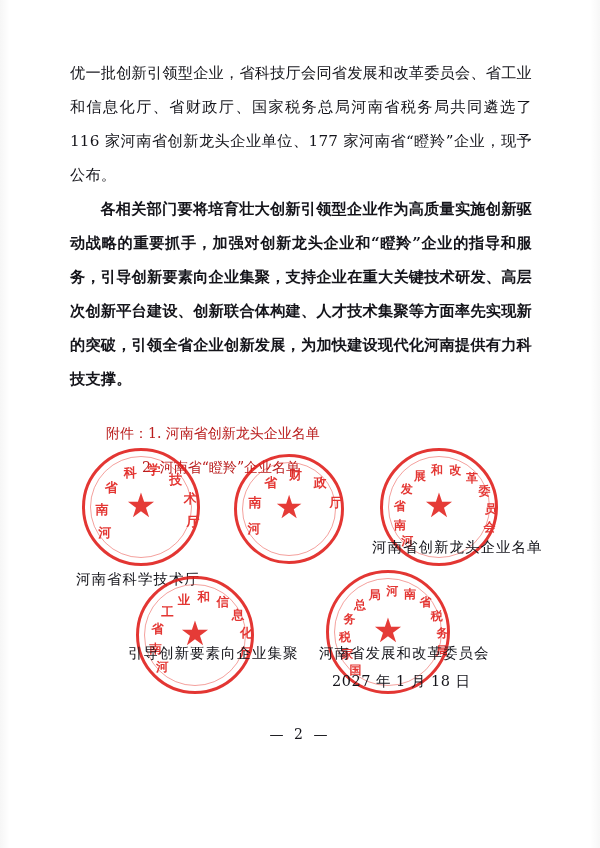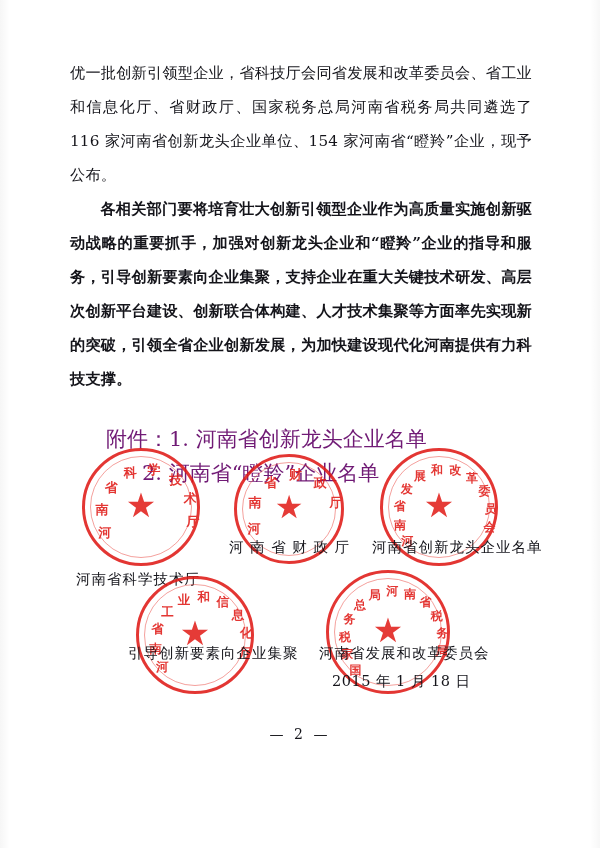--- a/index.html
+++ b/index.html
@@ -40,25 +40,25 @@
     font-family: "DejaVu Serif", "Liberation Serif", serif;
     font-size: 15.2px;
     line-height: 34px;
     color: #14141a;
     text-align: justify;
     text-justify: inter-ideograph;
     letter-spacing: 0.2px;
   }
   p.indent2 { text-indent: 2em; font-weight: bold; }
   .attach-block {
-    margin-top: 26px;
-    font-family: "DejaVu Serif", "Liberation Serif", serif;
-    font-size: 21px;
+    margin-top: 20px;
+    font-family: "DejaVu Serif", "Liberation Serif", serif;
+    font-size: 14px;
     line-height: 34px;
-    color: #701a75;
+    color: #b91c1c;
   }
   .attach-line-1 { padding-left: 36px; }
   .attach-line-2 { padding-left: 72px; }
 
   
   .seals {
     position: absolute;
     left: 70px;
     top: 448px;
     width: 462px;
@@ -130,21 +130,21 @@
     letter-spacing: 3px;
   }
 </style>
 </head>
 <body>
 
 <div class="page">
   <div class="paper-edge"></div>
 
   <div class="content">
-    <p class="body-text">优一批创新引领型企业，省科技厅会同省发展和改革委员会、省工业和信息化厅、省财政厅、国家税务总局河南省税务局共同遴选了 116 家河南省创新龙头企业单位、154 家河南省“瞪羚”企业，现予公布。</p>
+    <p class="body-text">优一批创新引领型企业，省科技厅会同省发展和改革委员会、省工业和信息化厅、省财政厅、国家税务总局河南省税务局共同遴选了 116 家河南省创新龙头企业单位、177 家河南省“瞪羚”企业，现予公布。</p>
     <p class="body-text indent2">各相关部门要将培育壮大创新引领型企业作为高质量实施创新驱动战略的重要抓手，加强对创新龙头企业和“瞪羚”企业的指导和服务，引导创新要素向企业集聚，支持企业在重大关键技术研发、高层次创新平台建设、创新联合体构建、人才技术集聚等方面率先实现新的突破，引领全省企业创新发展，为加快建设现代化河南提供有力科技支撑。</p>
 
     <div class="attach-block">
       <div class="attach-line-1">
         <span>附件：</span><span>1. 河南省创新龙头企业名单</span>
       </div>
       <div class="attach-line-2">2. 河南省“瞪羚”企业名单</div>
     </div>
   </div>
 
@@ -171,21 +171,20 @@
       <div class="arc-text">
         <span style="transform: rotate(-105deg) translate(0,-43px) rotate(105deg); font-size:13px;">河</span>
         <span style="transform: rotate(-70deg) translate(0,-43px) rotate(70deg); font-size:13px;">南</span>
         <span style="transform: rotate(-35deg) translate(0,-43px) rotate(35deg); font-size:13px;">省</span>
         <span style="transform: rotate(0deg) translate(0,-43px) rotate(0deg); font-size:13px;">财</span>
         <span style="transform: rotate(35deg) translate(0,-43px) rotate(-35deg); font-size:13px;">政</span>
         <span style="transform: rotate(70deg) translate(0,-43px) rotate(-70deg); font-size:13px;">厅</span>
       </div>
       <div class="star-glyph" style="font-size:32px;">★</div>
     </div>
-    <div class="sig-label" style="left:159px; top:90px;">河 南 省 财 政 厅</div>
 
     <div class="seal" style="left:310px; top:0px; width:118px; height:118px;">
       <div class="inner-ring"></div>
       <div class="arc-text">
         <span style="transform: rotate(-125deg) translate(0,-46px) rotate(125deg); font-size:12px;">河</span>
         <span style="transform: rotate(-102deg) translate(0,-46px) rotate(102deg); font-size:12px;">南</span>
         <span style="transform: rotate(-79deg) translate(0,-46px) rotate(79deg); font-size:12px;">省</span>
         <span style="transform: rotate(-56deg) translate(0,-46px) rotate(56deg); font-size:12px;">发</span>
         <span style="transform: rotate(-33deg) translate(0,-46px) rotate(33deg); font-size:12px;">展</span>
         <span style="transform: rotate(-10deg) translate(0,-46px) rotate(10deg); font-size:12px;">和</span>
@@ -230,17 +229,17 @@
         <span style="transform: rotate(19deg) translate(0,-49px) rotate(-19deg); font-size:12px;">南</span>
         <span style="transform: rotate(40deg) translate(0,-49px) rotate(-40deg); font-size:12px;">省</span>
         <span style="transform: rotate(61deg) translate(0,-49px) rotate(-61deg); font-size:12px;">税</span>
         <span style="transform: rotate(82deg) translate(0,-49px) rotate(-82deg); font-size:12px;">务</span>
         <span style="transform: rotate(103deg) translate(0,-49px) rotate(-103deg); font-size:12px;">局</span>
       </div>
       <div class="star-glyph" style="font-size:34px;">★</div>
     </div>
     <div class="sig-label" style="left:249px; top:196px;">河南省发展和改革委员会</div>
 
-    <div class="sig-date" style="left:262px; top:224px;">2015 年 1 月 18 日</div>
+    <div class="sig-date" style="left:262px; top:224px;">2027 年 1 月 18 日</div>
   </div>
 
   <div class="page-number">— 2 —</div>
 </div>
 
 </body></html>

